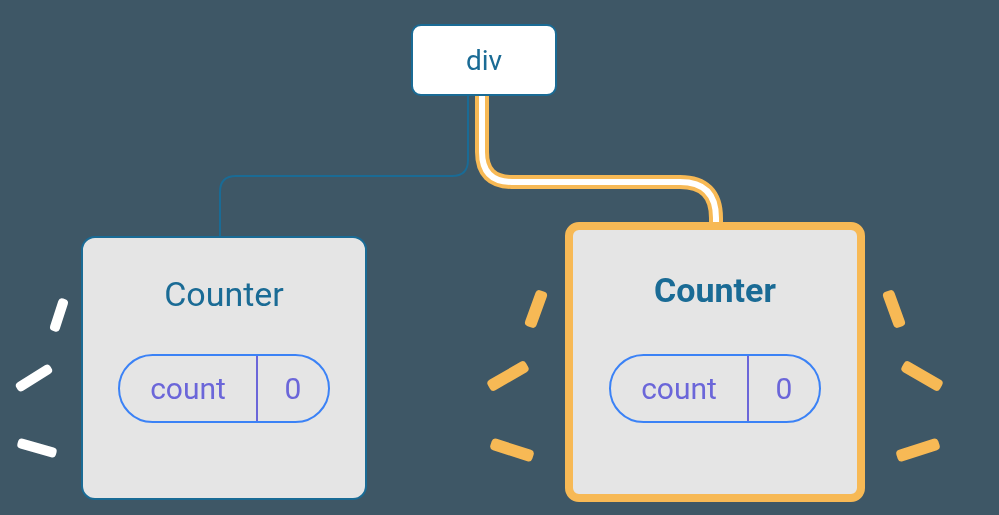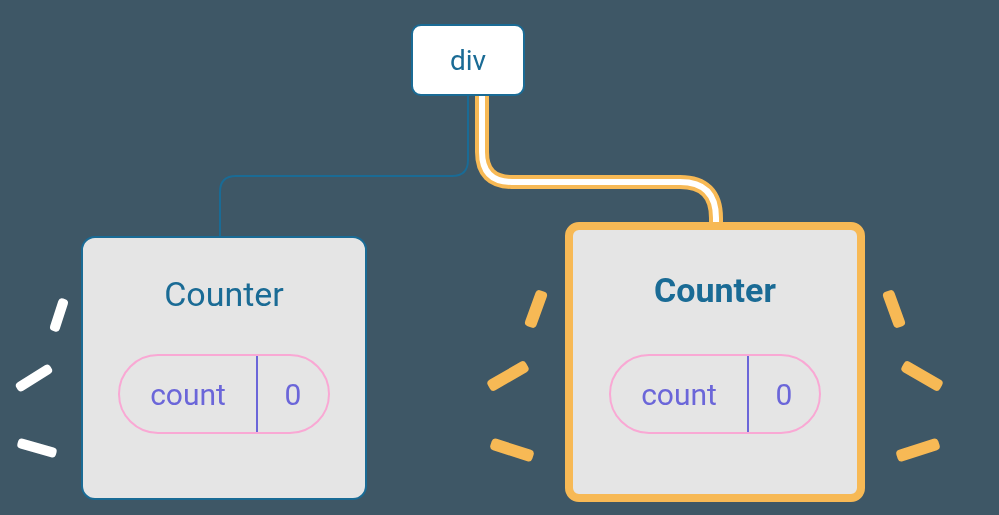--- a/index.html
+++ b/index.html
@@ -8,21 +8,21 @@
     background: #3e5766;
     font-family: -apple-system, BlinkMacSystemFont, "Segoe UI", Roboto, sans-serif;
     position: relative;
     overflow: hidden;
   }
 
   .node-root {
     position: absolute;
     left: 411px;
     top: 24px;
-    width: 114px;
+    width: 146px;
     height: 72px;
     background: #fff;
     border: 2px solid #1a6b95;
     border-radius: 10px;
     display: flex;
     align-items: center;
     justify-content: center;
     font-size: 28px;
     color: #1a6b95;
     font-weight: 400;
@@ -60,23 +60,23 @@
     margin-bottom: 40px;
   }
   .node-counter.right .counter-title {
     font-weight: 700;
     margin-bottom: 44px;
   }
 
   .pill {
     display: flex;
     align-items: stretch;
-    border: 2px solid #f9a8d4;
+    border: 2px solid #3b82f6;
     border-radius: 999px;
-    height: 80px;
+    height: 69px;
     overflow: hidden;
   }
   .pill-label {
     display: flex;
     align-items: center;
     justify-content: center;
     padding: 0 30px;
     font-size: 30px;
     color: #6b66d9;
     border-right: 2px solid #6b66d9;

